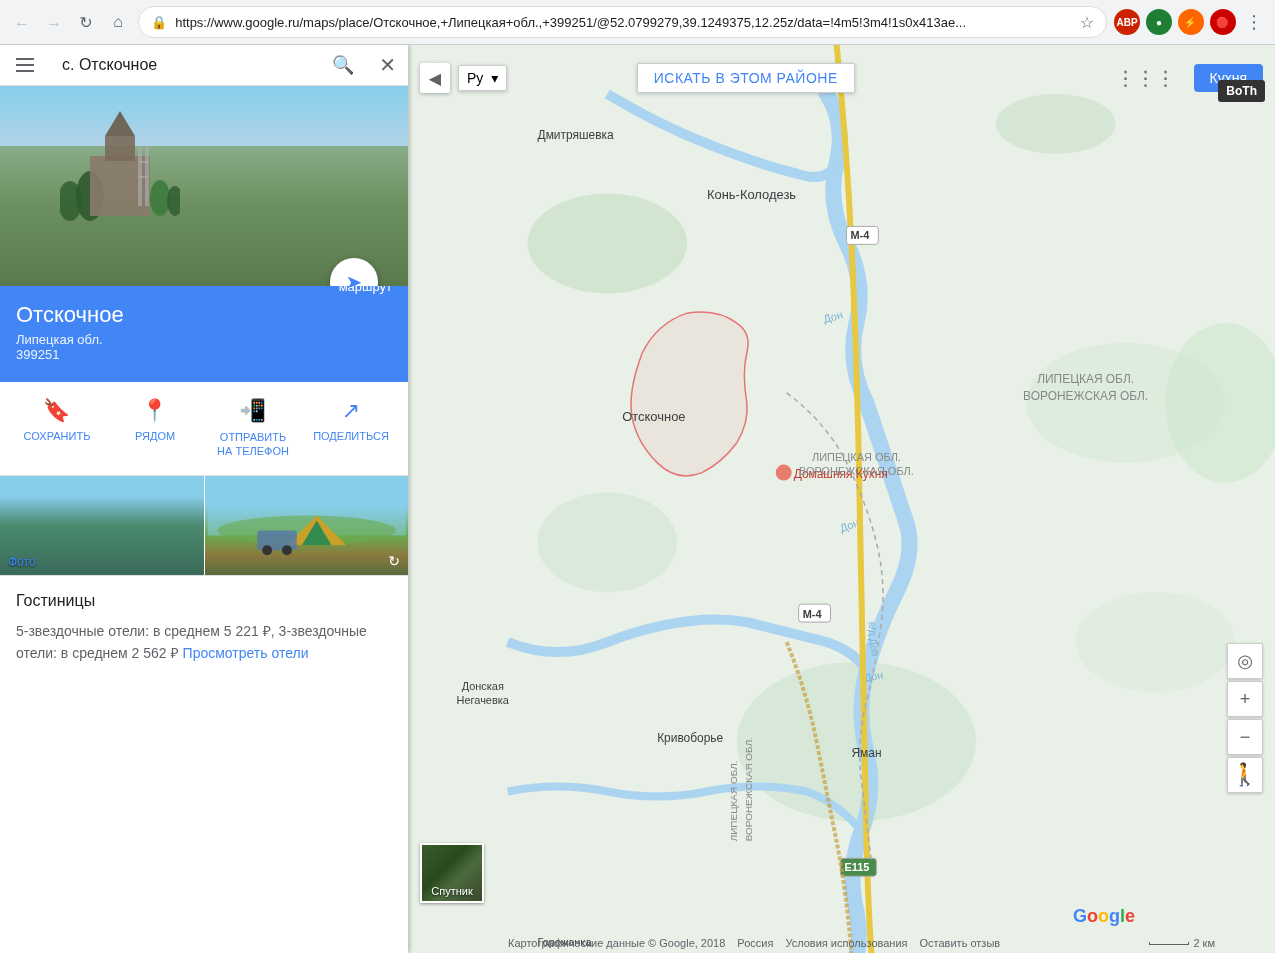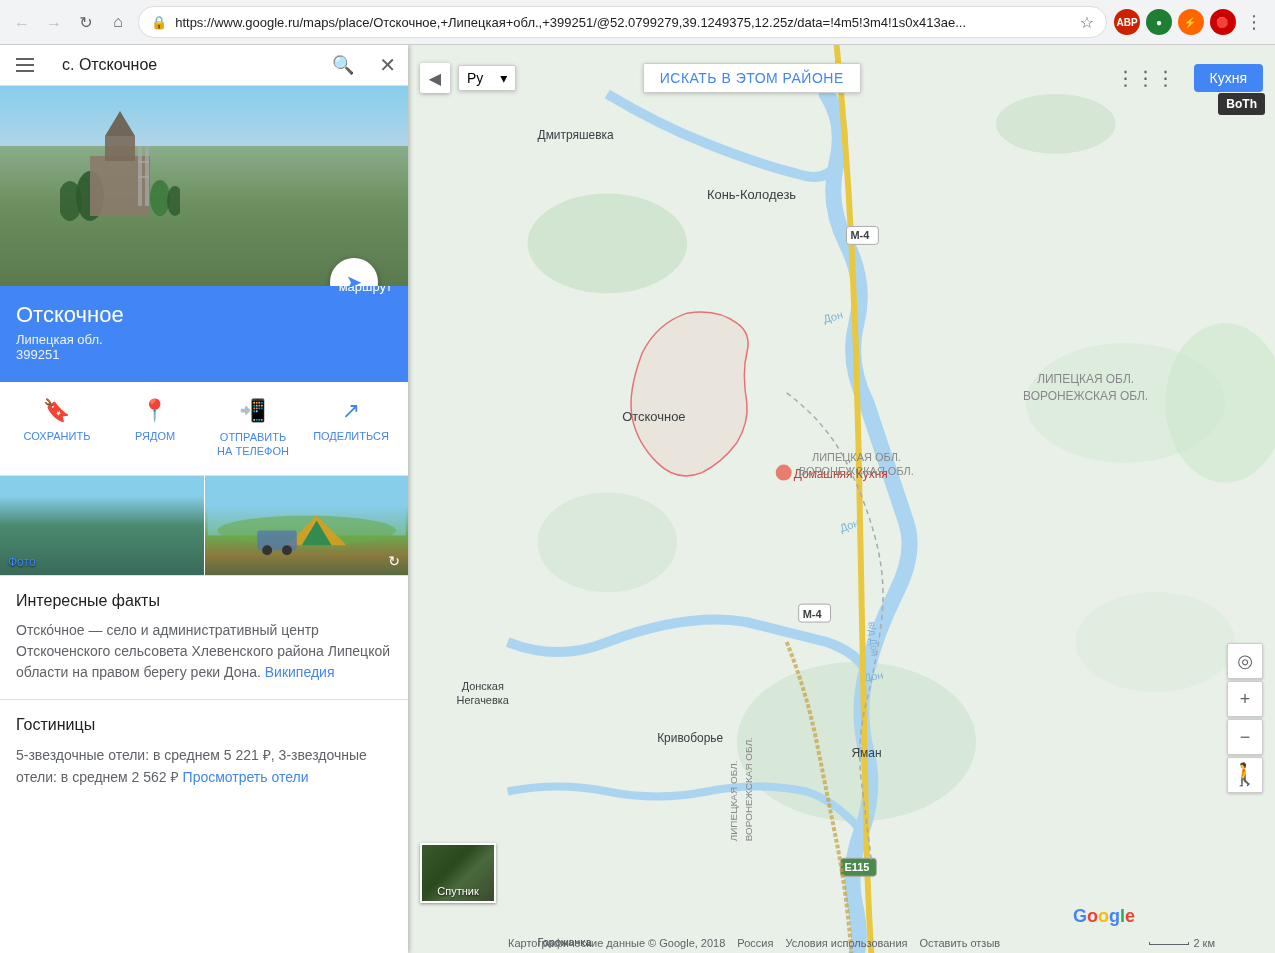--- a/index.html
+++ b/index.html
@@ -304,21 +304,21 @@
       font-size: 16px;
       color: #5f6368;
     }
     .lang-selector {
       background: white;
       border: 1px solid #ccc;
       border-radius: 2px;
       padding: 4px 8px;
       font-size: 14px;
       cursor: pointer;
-      display: flex; align-items: center; gap: 17px;
+      display: flex; align-items: center; gap: 8px;
       box-shadow: 0 1px 4px rgba(0,0,0,0.2);
     }
     .search-area-btn {
       background: white;
       border: 1px solid #ccc;
       border-radius: 2px;
       padding: 6px 16px;
       font-size: 14px;
       color: #4285f4;
       cursor: pointer;
@@ -369,21 +369,21 @@
       font-size: 18px;
       color: #5f6368;
       box-shadow: 0 1px 3px rgba(0,0,0,0.2);
     }
 
     
     .satellite-thumb {
       position: absolute;
       bottom: 50px;
       left: 12px;
-      width: 76px; height: 60px;
+      width: 64px; height: 60px;
       border: 2px solid white;
       cursor: pointer;
       z-index: 5;
       overflow: hidden;
       box-shadow: 0 1px 3px rgba(0,0,0,0.4);
       text-decoration: underline;
     }
     .satellite-thumb-bg {
       width: 100%; height: 100%;
       background: linear-gradient(135deg, #3a5a2e 0%, #2a4a1e 40%, #4a6a3e 60%, #3a4a2e 100%);
@@ -428,21 +428,21 @@
       gap: 12px;
       font-size: 11px;
       color: #5f6368;
       z-index: 5;
       align-items: center;
     }
     .attr-link { color: #5f6368; text-decoration: none; }
 
     .both-badge {
       position: absolute;
-      top: 48px;
+      top: 35px;
       right: 10px;
       background: #333;
       color: white;
       font-size: 12px;
       font-weight: bold;
       padding: 4px 8px;
       border-radius: 3px;
       z-index: 20;
     }
   </style>
@@ -576,27 +576,20 @@
 
             <rect x="50" y="55" width="40" height="20" rx="3" fill="#5577aa" opacity="0.8"></rect>
             <circle cx="60" cy="75" r="5" fill="#333"></circle>
             <circle cx="80" cy="75" r="5" fill="#333"></circle>
           </svg>
         </div>
         <span class="photo-arrow">↻</span>
       </div>
     </div>
 
-    <div class="facts-section">
-      <div class="section-title">Интересные факты</div>
-      <p class="facts-text">
-        <span>Отскóчное — село и административный центр Отскоченского сельсовета Хлевенского района Липецкой области на правом берегу реки Дона.</span>
-        <a href="#" class="wiki-link">Википедия</a>
-      </p>
-    </div>
 
     <div class="hotels-section">
       <div class="section-title">Гостиницы</div>
       <p class="hotels-text">
         <span>5-звездочные отели: в среднем 5 221 ₽, 3-звездочные отели: в среднем 2 562 ₽</span>
         <a href="#" class="hotels-link">Просмотреть отели</a>
       </p>
     </div>
 
   </div>

